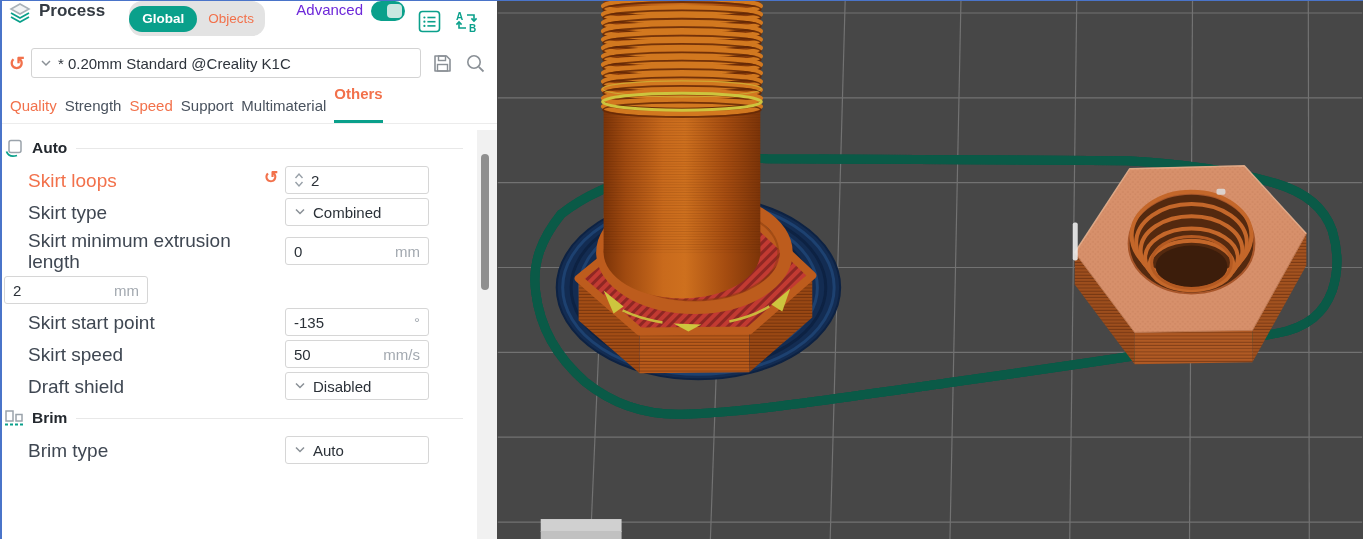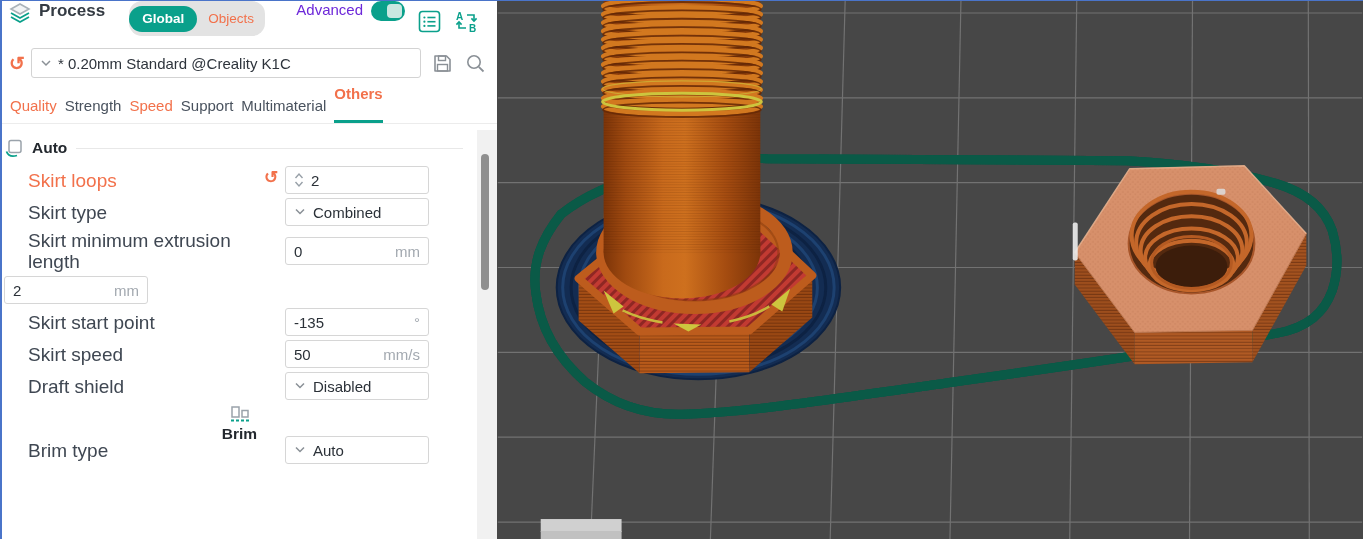--- a/index.html
+++ b/index.html
@@ -206,21 +206,21 @@
               <div class="box">
                 <span class="chev">
                   <svg width="12" height="8" viewBox="0 0 12 8" fill="none">
                     <path d="M2 1.5 L6 5.5 L10 1.5" stroke="#8a9096" stroke-width="1.5"></path>
                   </svg>
                 </span>
                 <span>Disabled</span>
               </div>
             </div>
           </div>
-          <div class="sec-hdr" style="margin-top: 2px; flex-direction: column;">
+          <div class="sec-hdr" style="margin-top: 2px;">
             <span>
               <svg width="21" height="21" viewBox="0 0 21 21" fill="none">
                 <rect x="2" y="3" width="7" height="10" stroke="#9aa3ab" stroke-width="1.5"></rect>
                 <rect x="12" y="6.5" width="6" height="6.5" stroke="#9aa3ab" stroke-width="1.5"></rect>
                 <line x1="1" y1="16.5" x2="20" y2="16.5" stroke="#0aa08b" stroke-width="2" stroke-dasharray="3 2"></line>
               </svg>
             </span>
             <span class="sec-title">Brim</span>
             <span class="sec-line"></span>
           </div>

